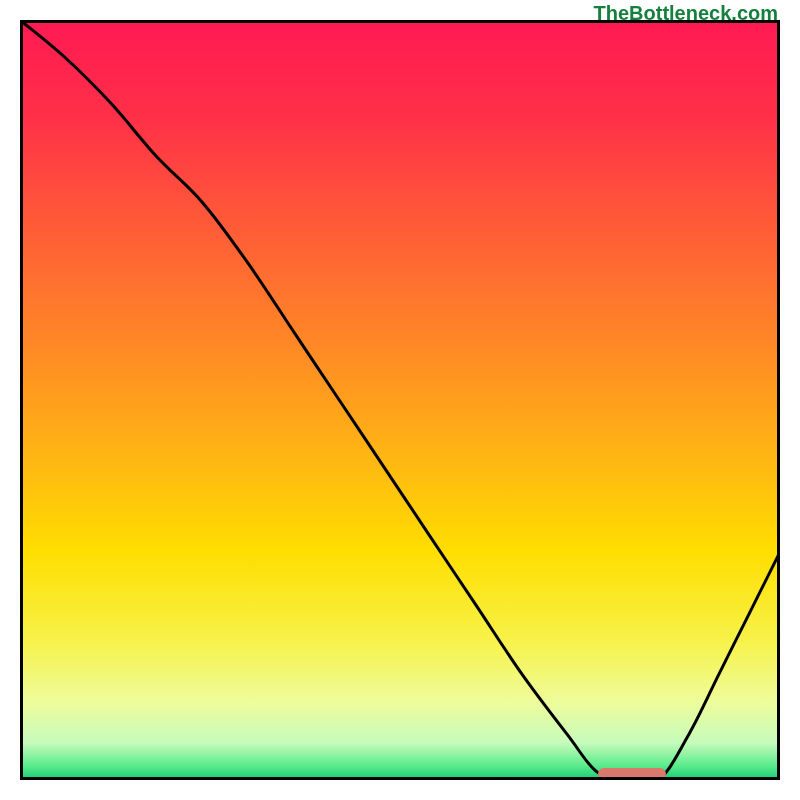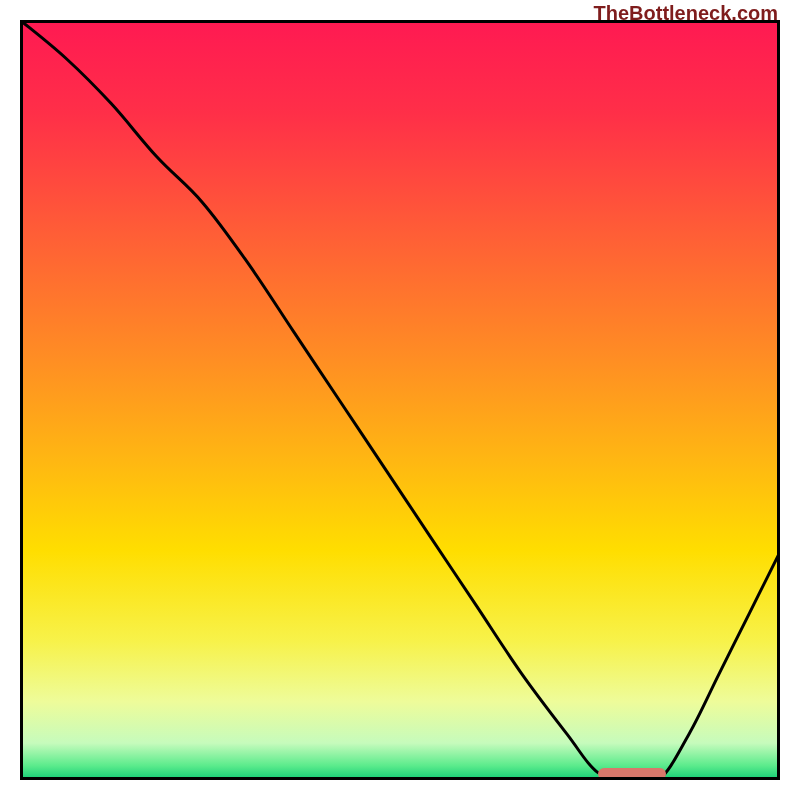--- a/index.html
+++ b/index.html
@@ -50,21 +50,21 @@
     width: 100%;
     height: 100%;
     z-index: 3;
   }
   .watermark {
     position: absolute;
     top: 2px;
     right: 22px;
     font-size: 20px;
     font-weight: bold;
-    color: #7f1d1d;
+    color: #15803d;
     z-index: 10;
     font-family: Arial, sans-serif;
   }
   .mark-strip {
     position: absolute;
     z-index: 4;
     background: #d9786b;
     border-radius: 6px;
   }
 </style>

